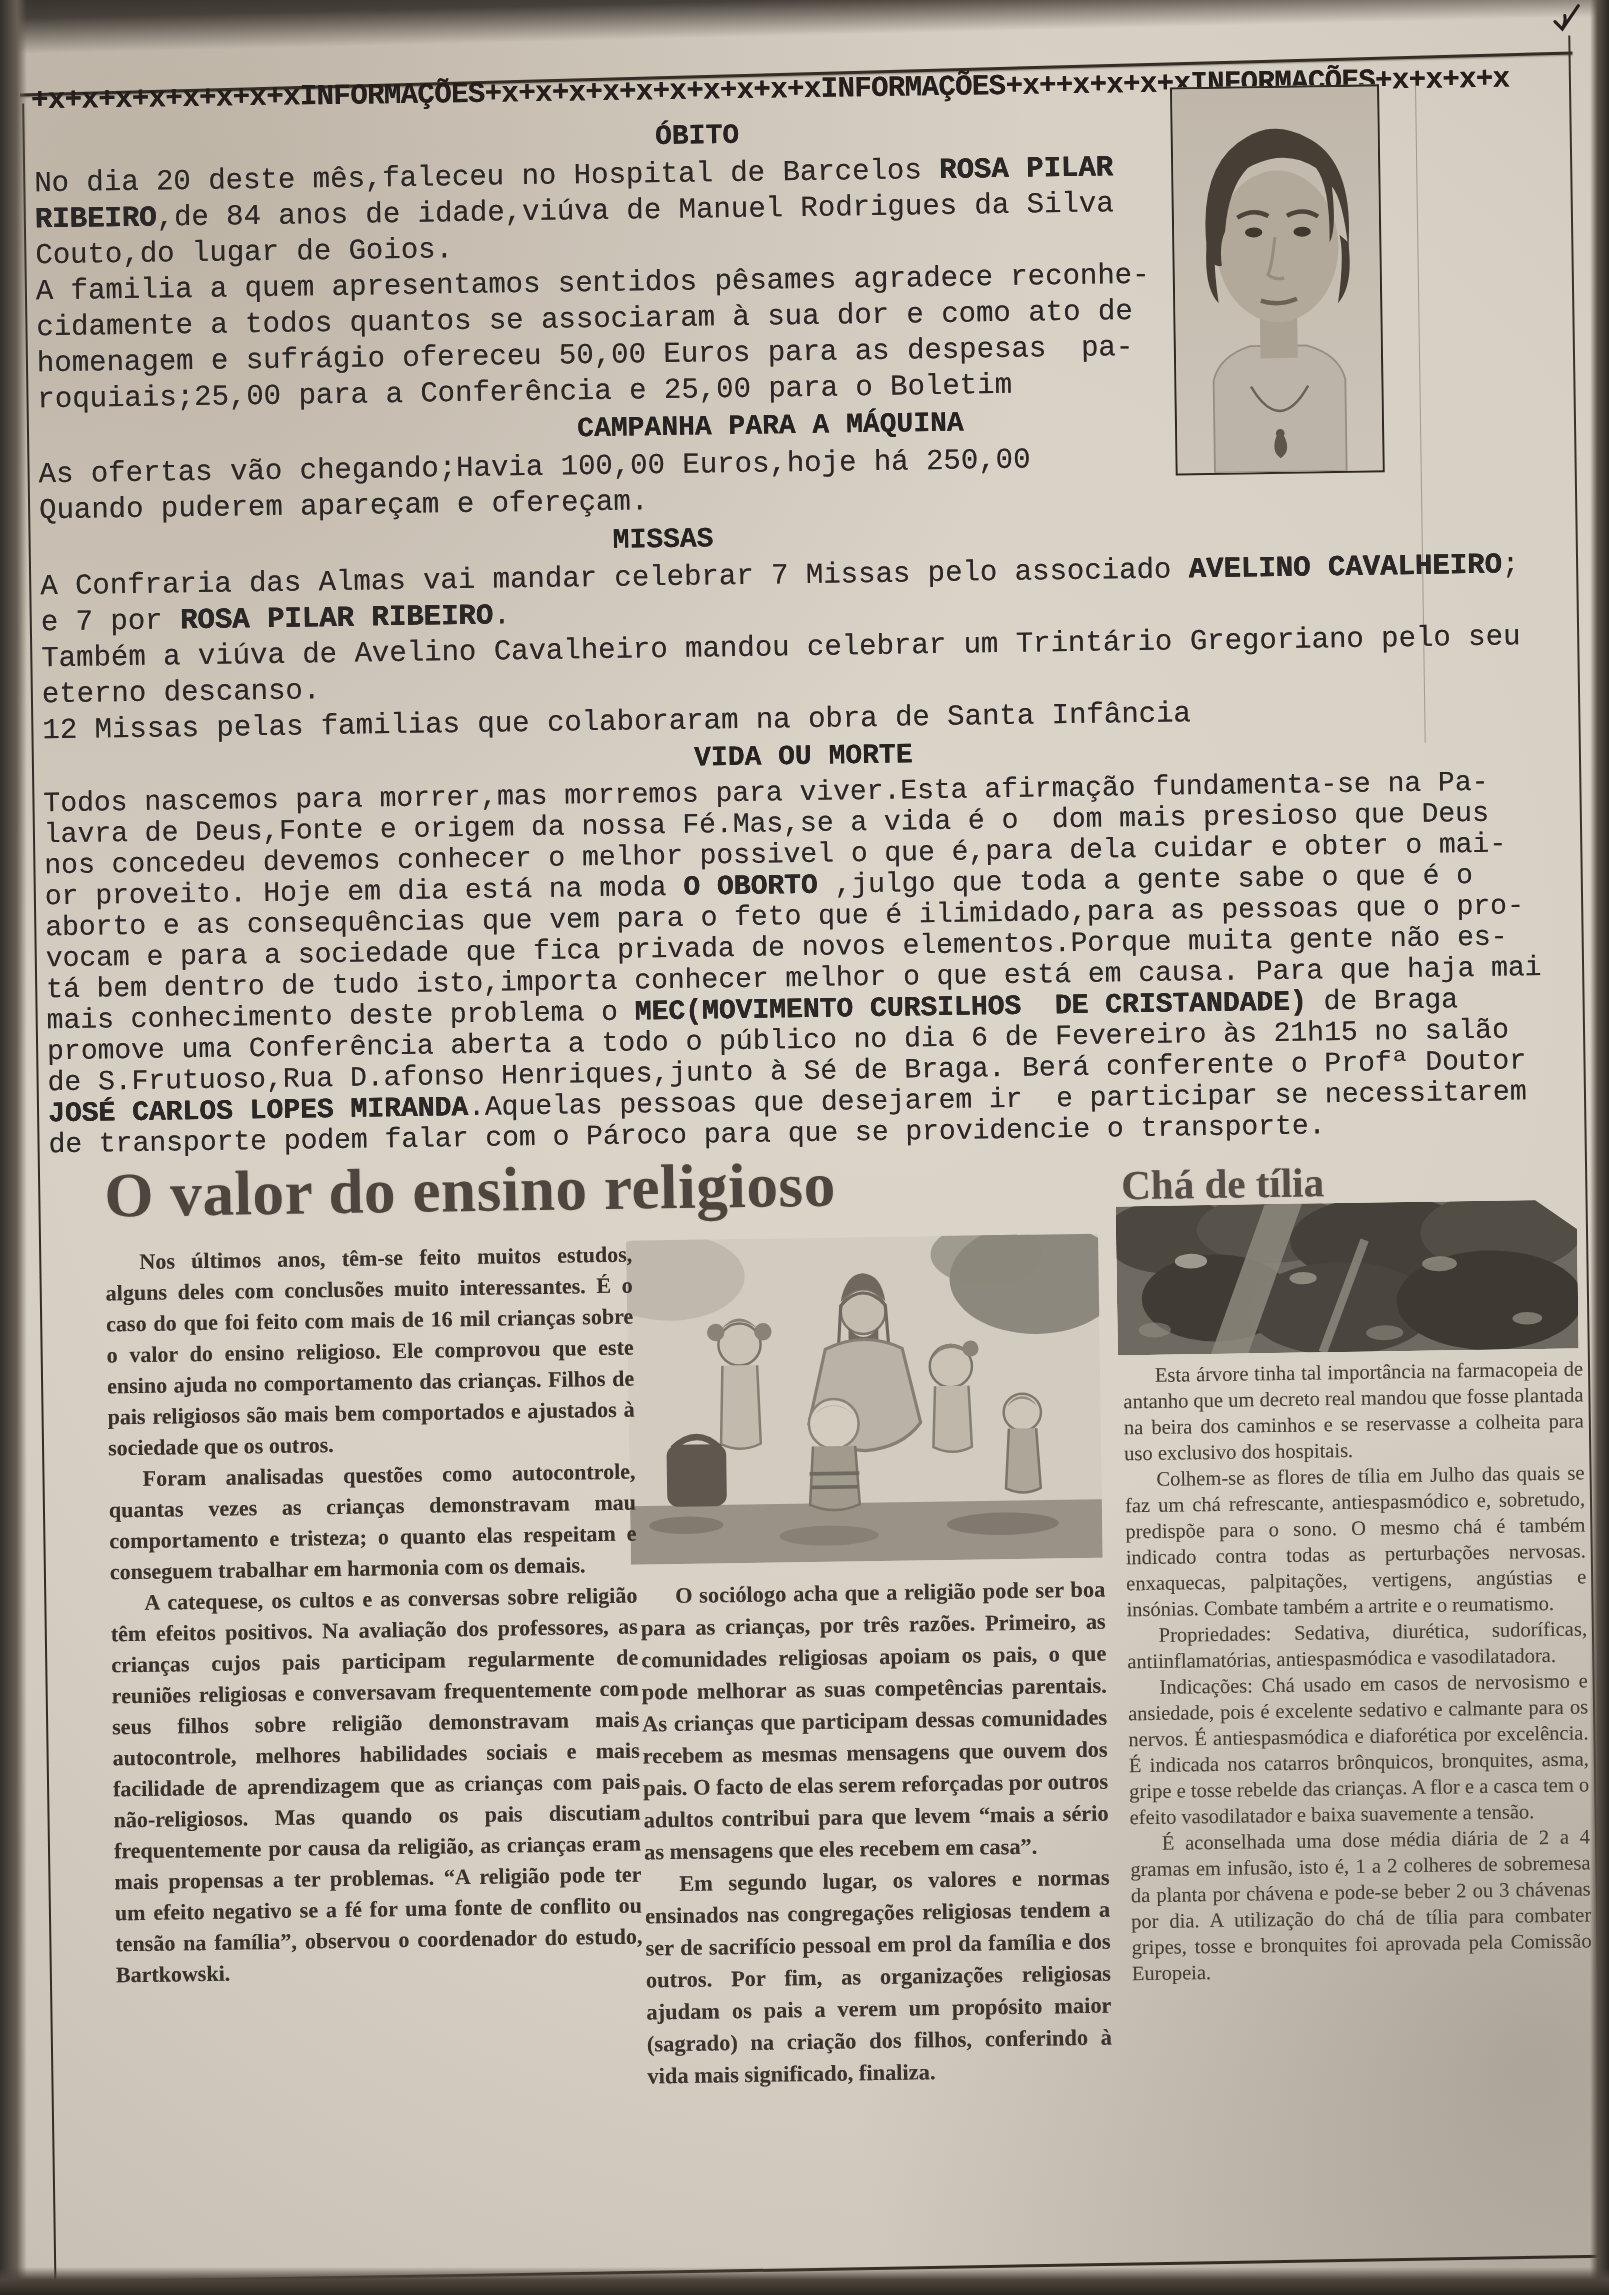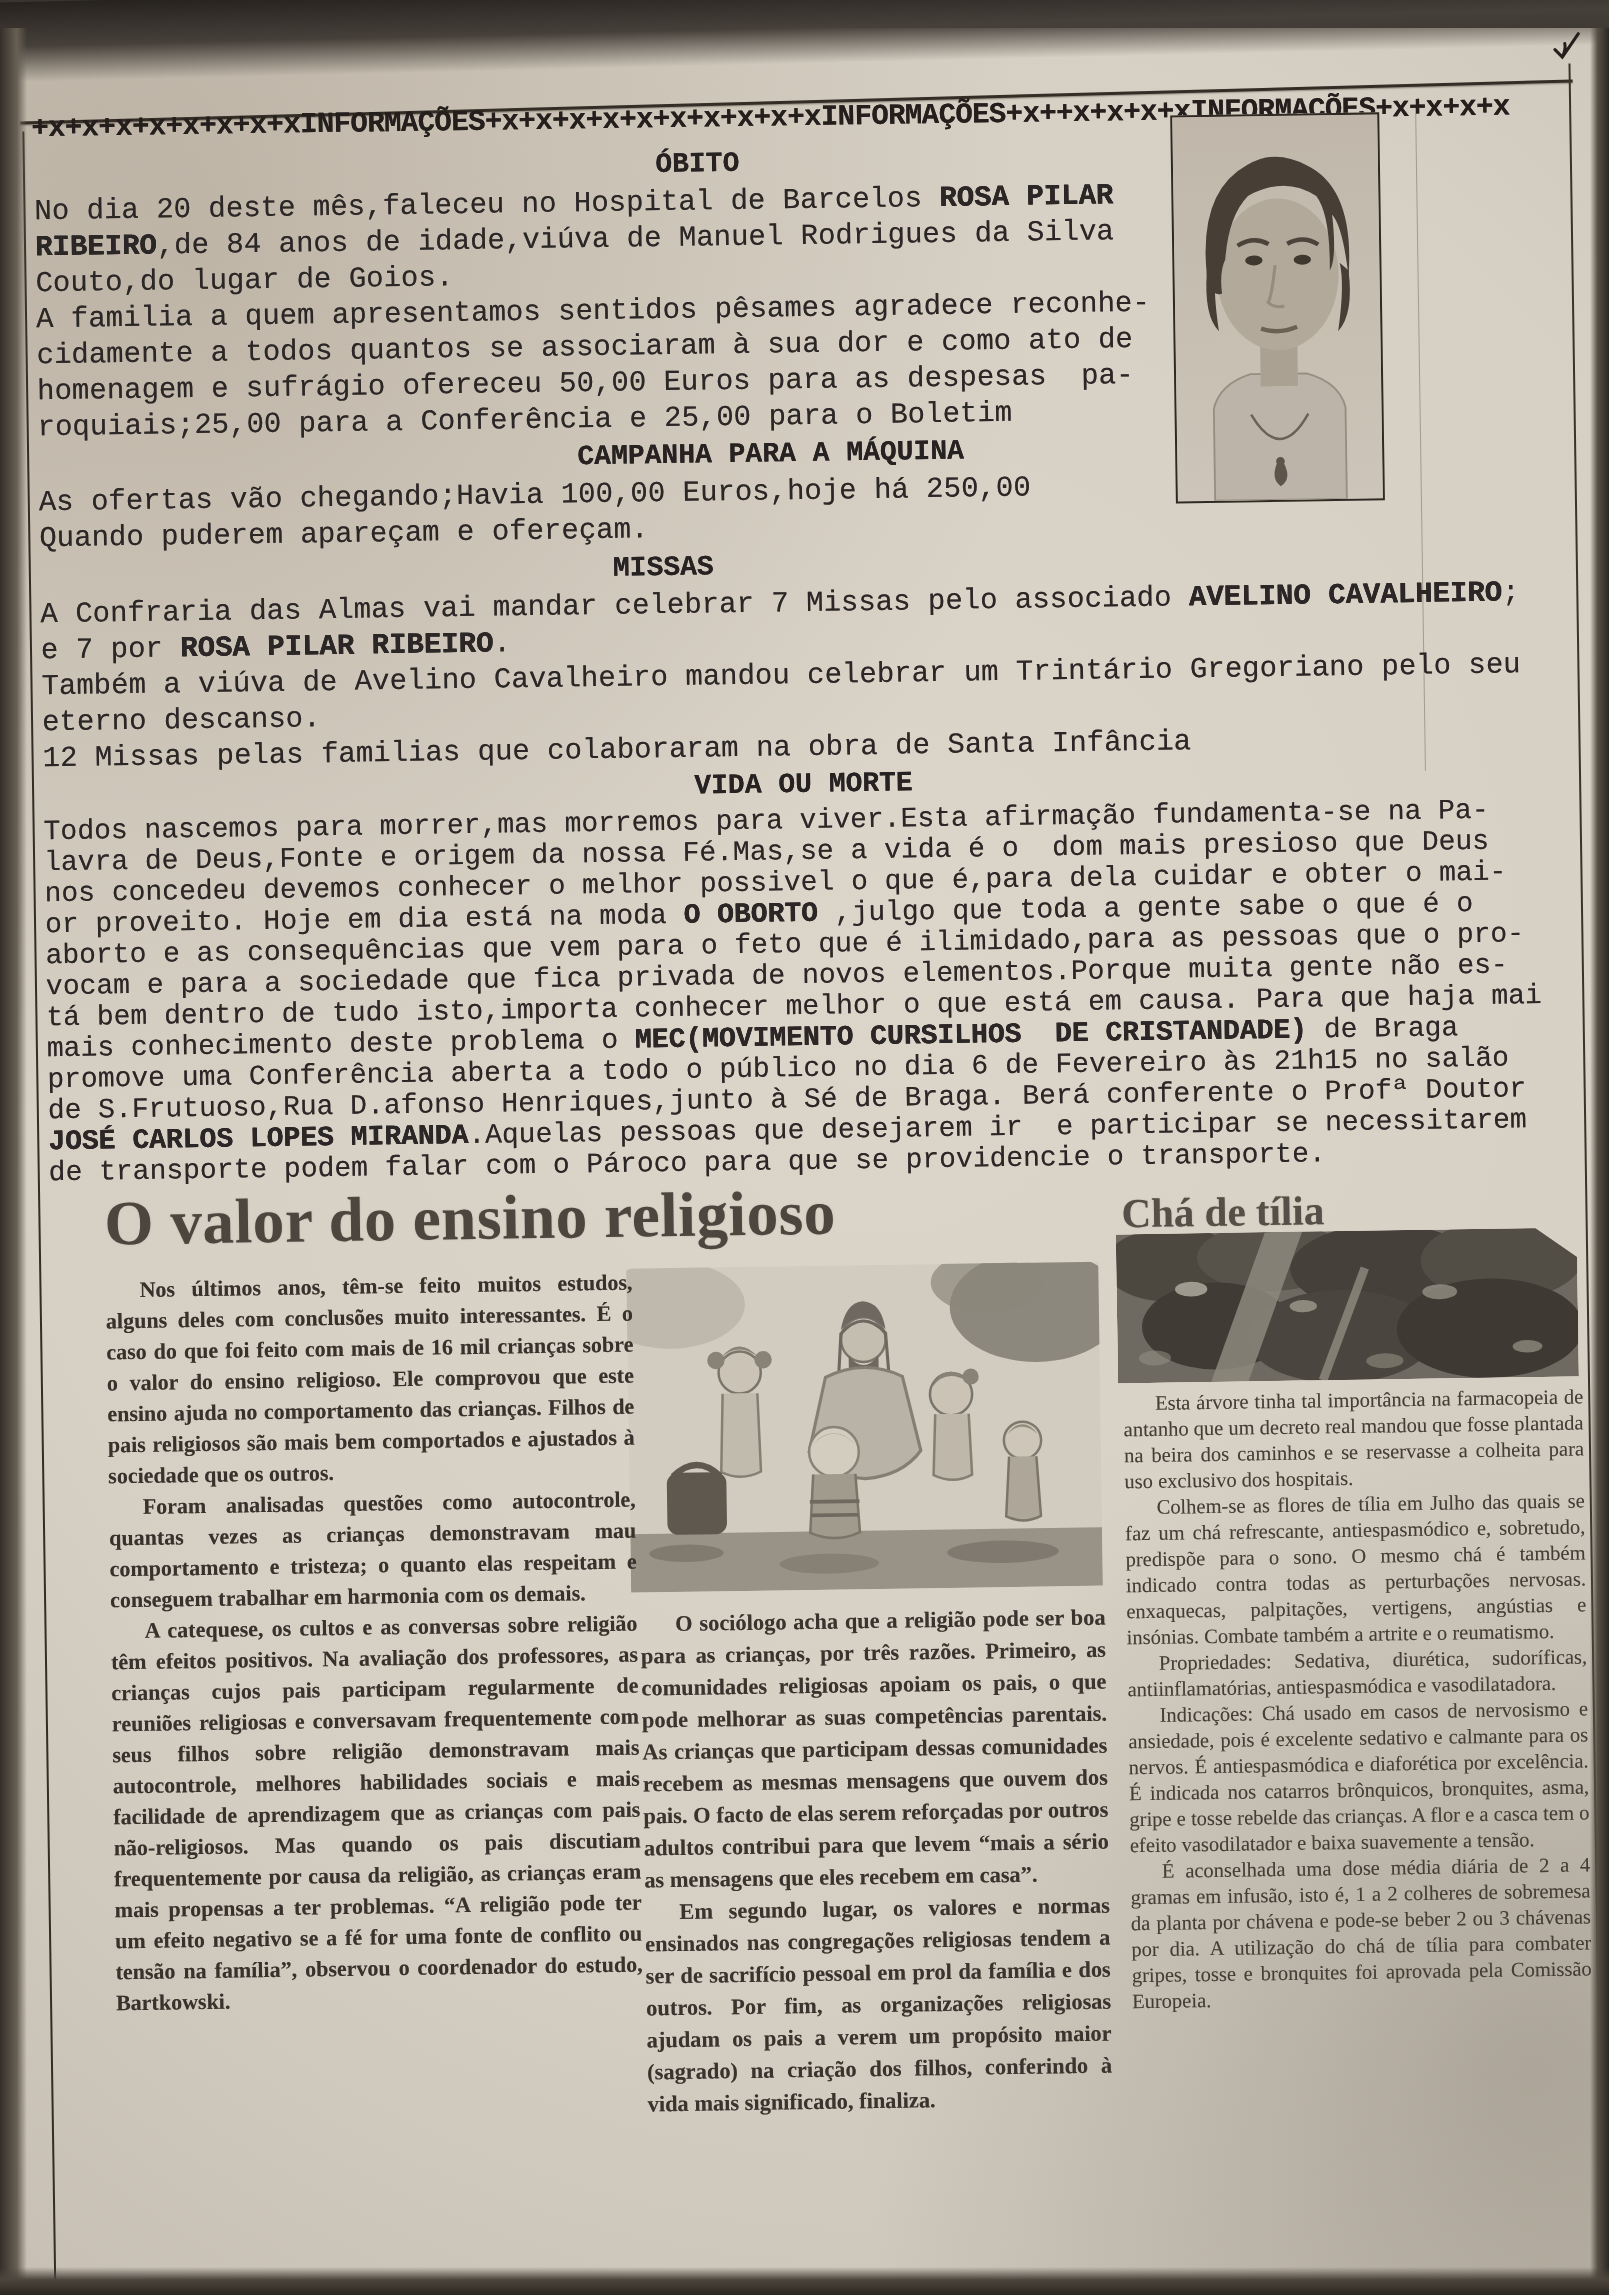--- a/index.html
+++ b/index.html
@@ -8,21 +8,20 @@
     background:#39342e;
     font-family:"Liberation Mono","DejaVu Sans Mono",monospace;
   }
   
   .paper{
     position:absolute;inset:0;
     background:
       radial-gradient(75% 55% at 12% 10%, rgba(108,90,70,.22), transparent 70%),
       radial-gradient(60% 45% at 95% 90%, rgba(70,60,48,.25), transparent 70%),
       radial-gradient(125% 95% at 55% 42%, #dcd5ca 0%, #d6cfc3 45%, #c7bfb3 75%, #aaa296 100%);
-    margin-top: 28px;
   }
   .edge{position:absolute;}
   .edge-top{left:-18.6px;top:-45px;width:1691px;height:80px;background:linear-gradient(#26221e,#46403a 55%,rgba(70,64,58,0) 100%);transform:rotate(-1.35deg);}
   .edge-left{left:0;top:0;width:27px;height:2295px;background:linear-gradient(90deg,#332e29,#675f54 62%,rgba(103,95,84,0));}
   .edge-right{right:0;top:0;width:18.6px;height:2295px;background:linear-gradient(270deg,#2b2723,#575046 60%,rgba(87,80,70,0));}
   .edge-bottom{left:0;bottom:-3.7px;width:1609px;height:32px;background:linear-gradient(0deg,#221e1a,#4c453d 60%,rgba(76,69,61,0));}
 
   .page{position:absolute;inset:0;transform:rotate(-0.85deg);transform-origin:50% 48%;}
 
   

